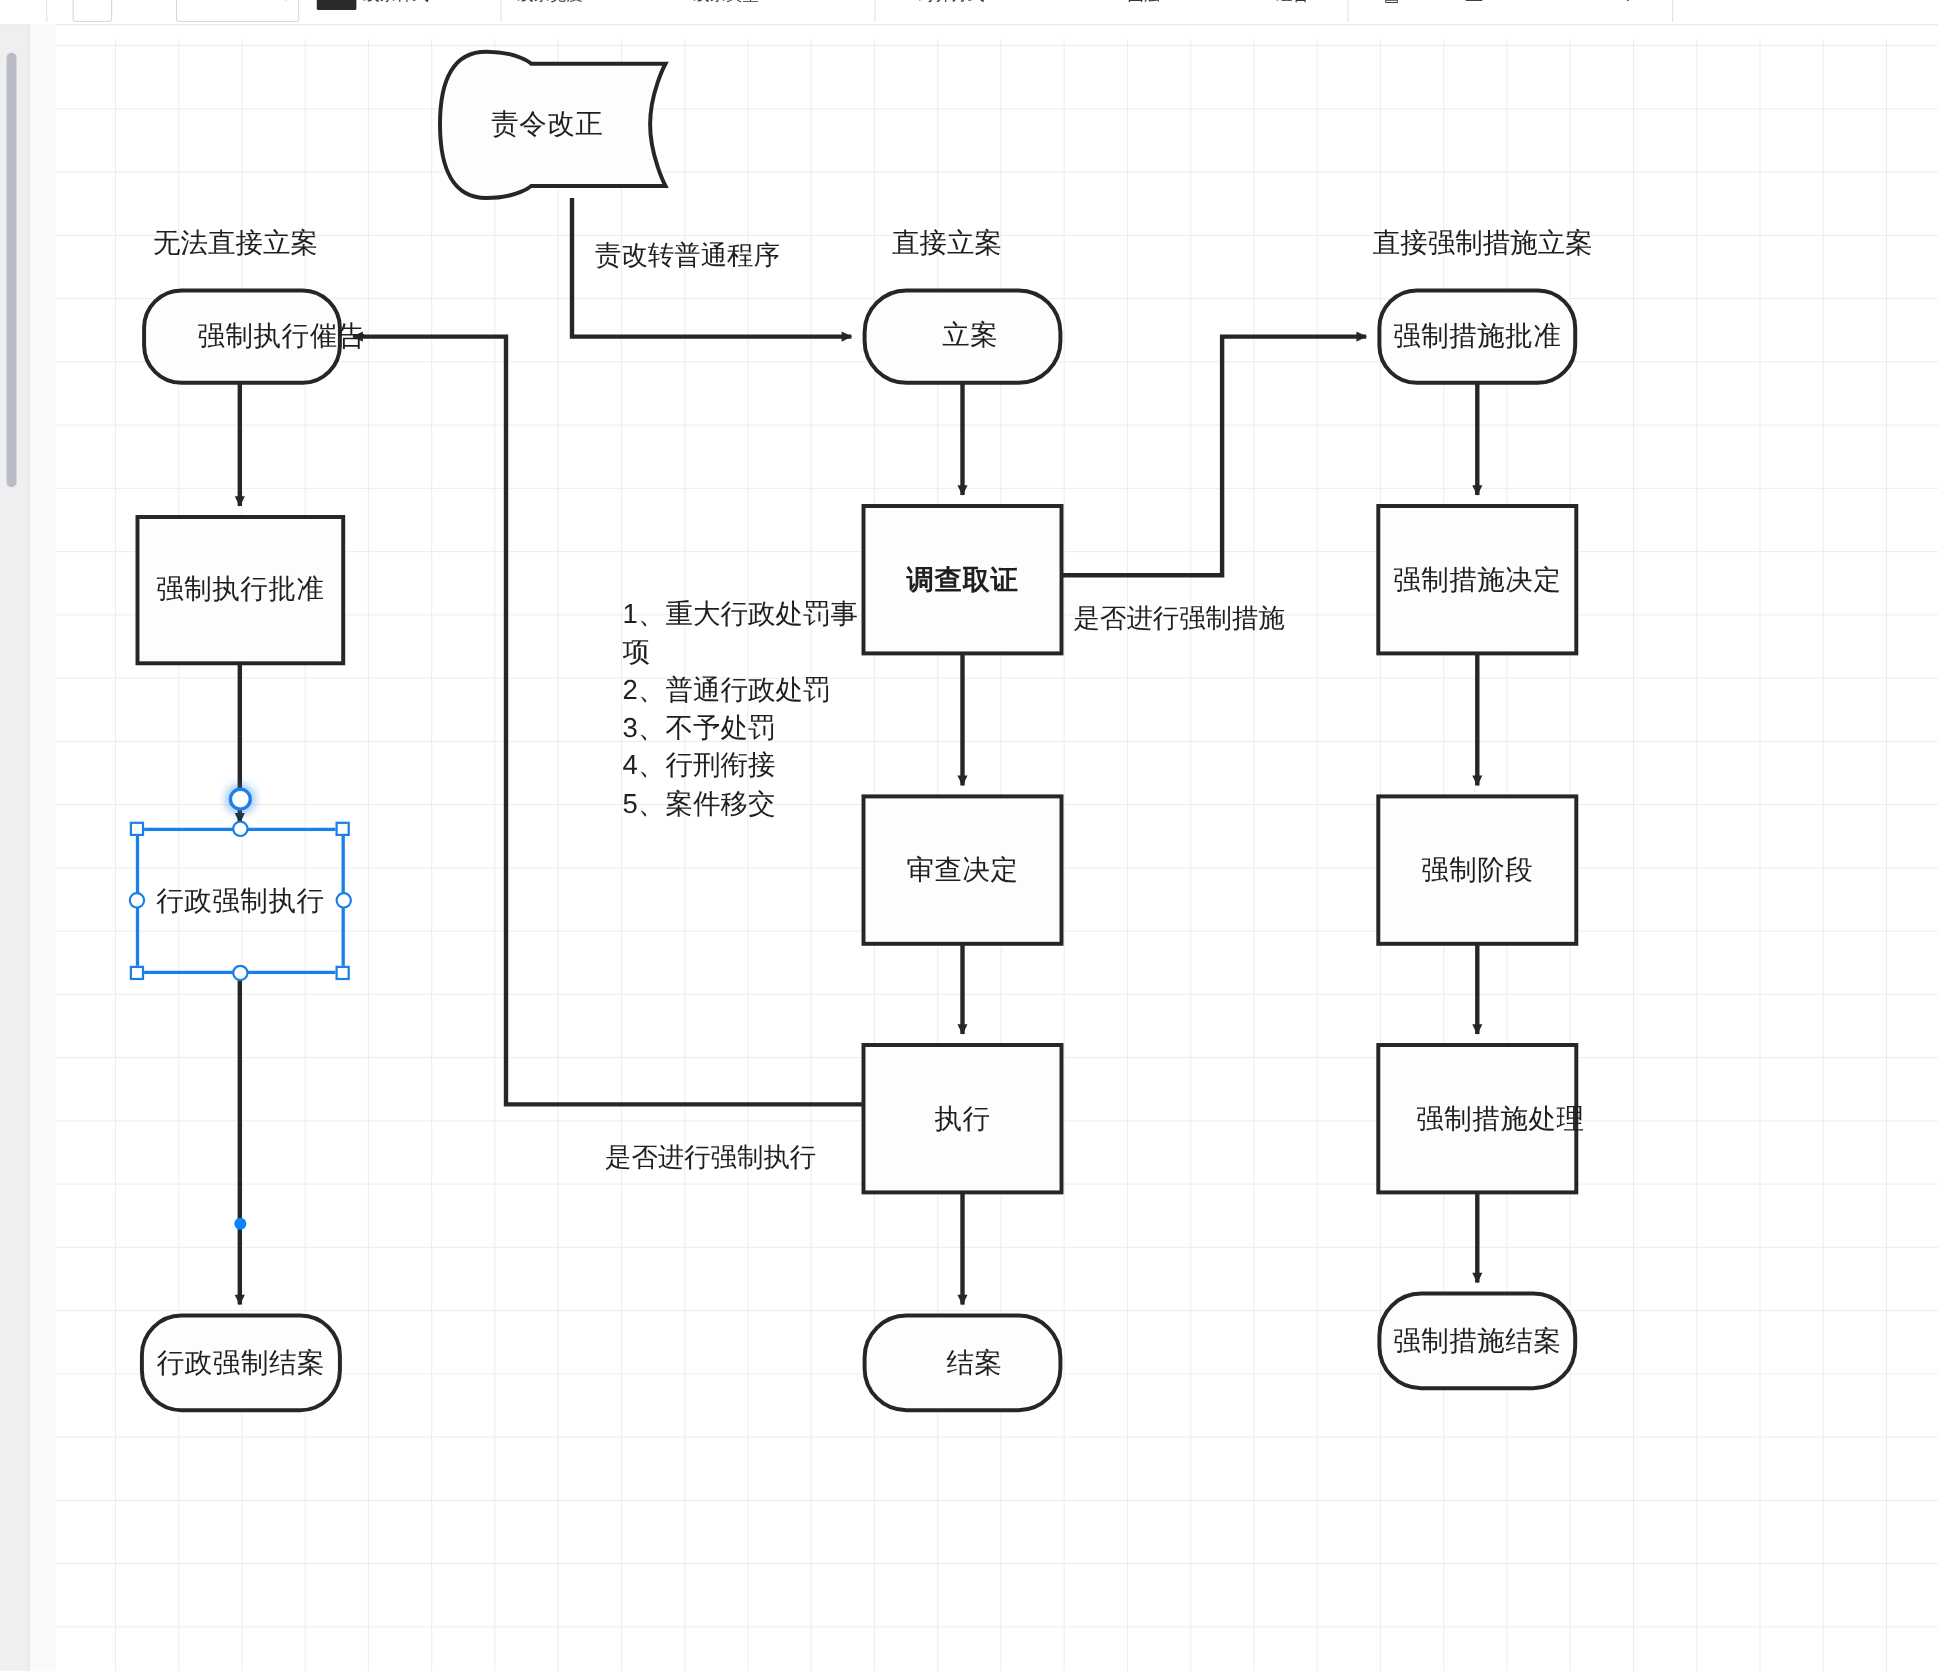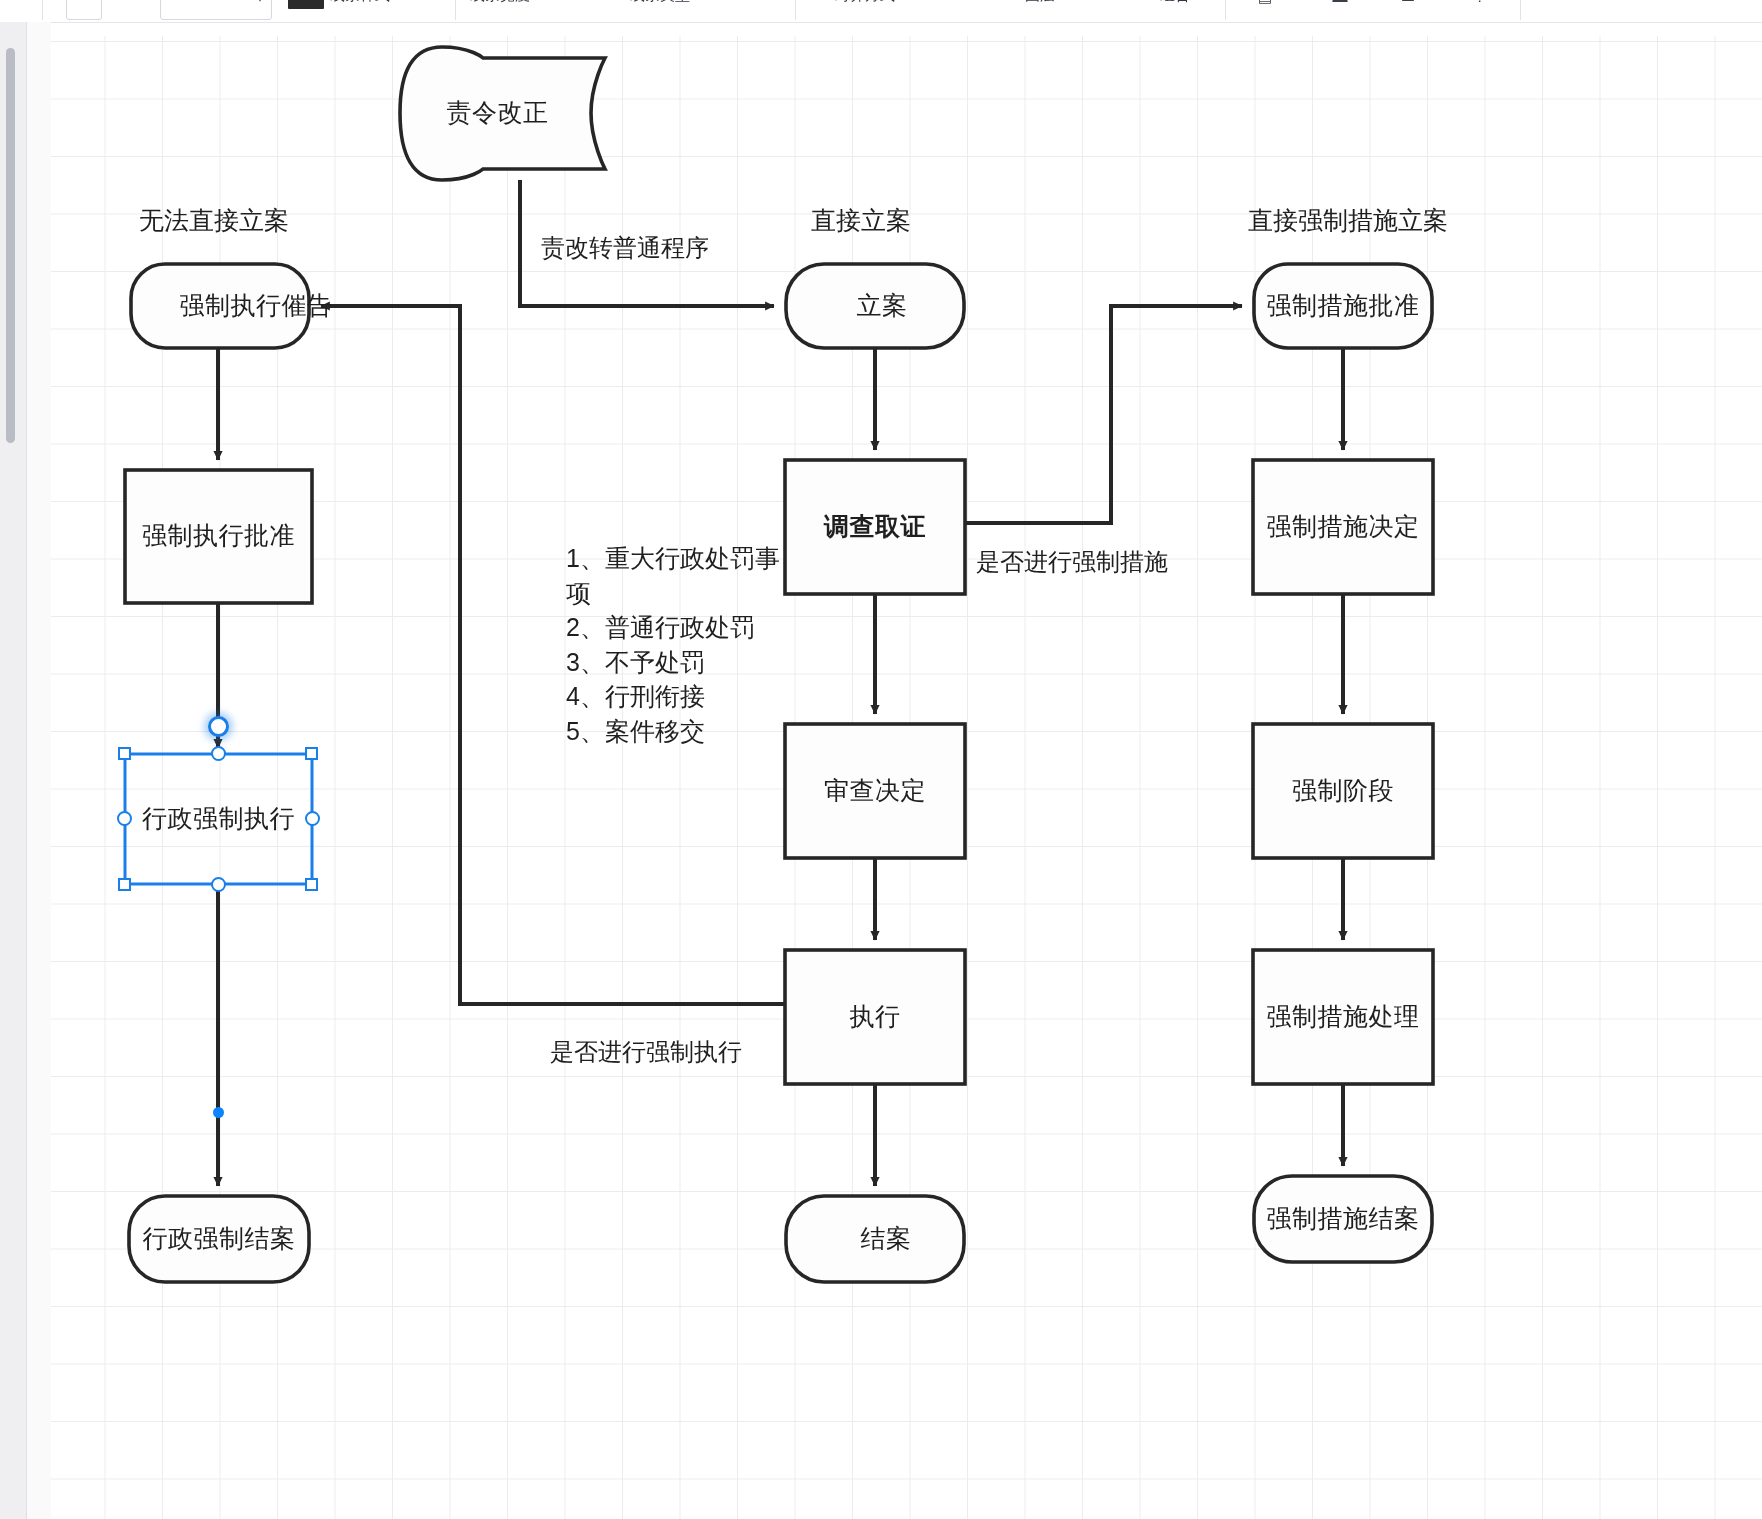--- a/index.html
+++ b/index.html
@@ -233,24 +233,24 @@
 
   <div class="nodetext" style="left:735px;top:248px;width:192px;height:44px;font-family:Liberation Serif, serif;">立案</div>
   <div class="nodetext" style="left:734px;top:469px;width:180px;height:44px;font-weight:bold;">调查取证</div>
   <div class="nodetext" style="left:734px;top:733px;width:180px;height:44px;">审查决定</div>
   <div class="nodetext" style="left:734px;top:959px;width:180px;height:44px;">执行</div>
   <div class="nodetext" style="left:735px;top:1181px;width:200px;height:44px;">结案</div>
 
   <div class="nodetext" style="left:1203px;top:248px;width:178px;height:44px;">强制措施批准</div>
   <div class="nodetext" style="left:1202px;top:469px;width:180px;height:44px;">强制措施决定</div>
   <div class="nodetext" style="left:1202px;top:733px;width:180px;height:44px;">强制阶段</div>
-  <div class="nodetext" style="left:1202px;top:959px;width:180px;height:44px;">强制措施处理</div>
+  <div class="nodetext" style="left:1202px;top:959px;width:180px;height:44px;padding-left:21px;">强制措施处理</div>
   <div class="nodetext" style="left:1203px;top:1161px;width:178px;height:44px;">强制措施结案</div>
 
-  <div class="edgelabel" style="left:490px;top:196px;text-align:center;">责改转普通程序</div>
+  <div class="edgelabel" style="left:490px;top:180px;text-align:center;">责改转普通程序</div>
   <div class="edgelabel" style="left:925px;top:510px;">是否进行强制措施</div>
   <div class="edgelabel" style="left:499px;top:1000px;">是否进行强制执行</div>
 
   <div class="notelist" style="left:515px;top:505px;">
     <div>1、重大行政处罚事项</div>
     <div>2、普通行政处罚</div>
     <div>3、不予处罚</div>
     <div>4、行刑衔接</div>
     <div>5、案件移交</div>
   </div>

